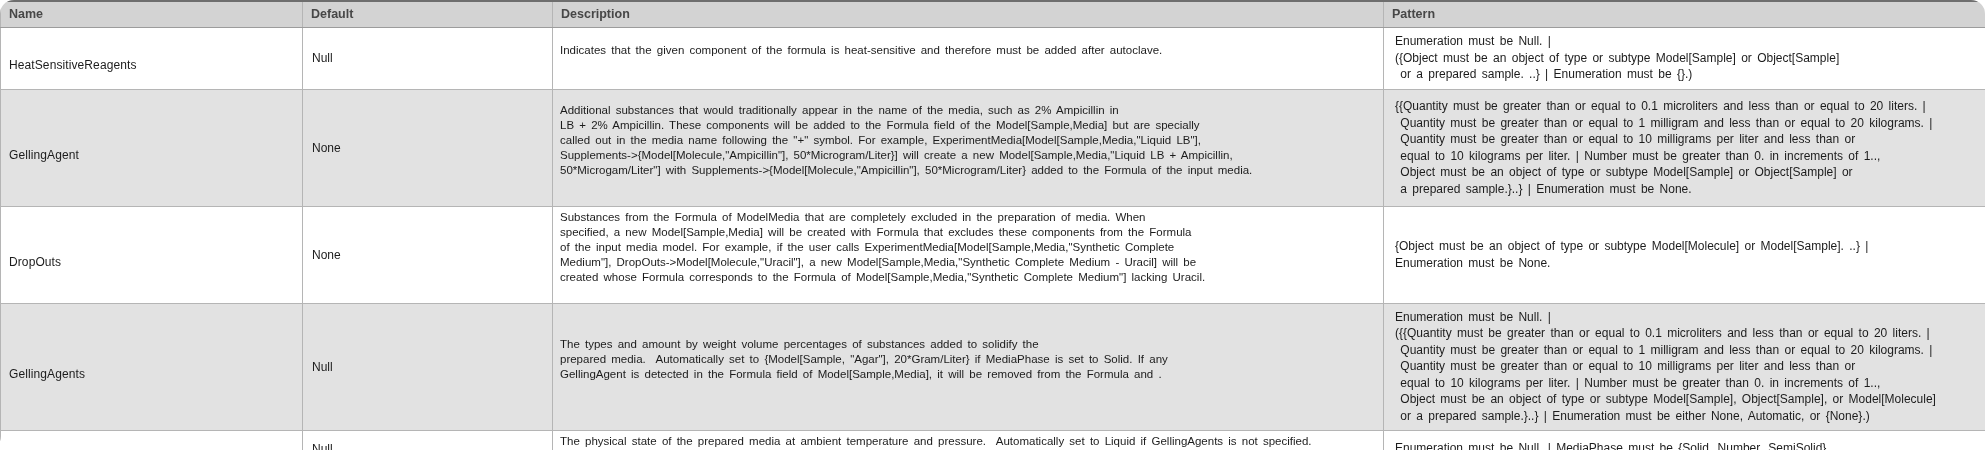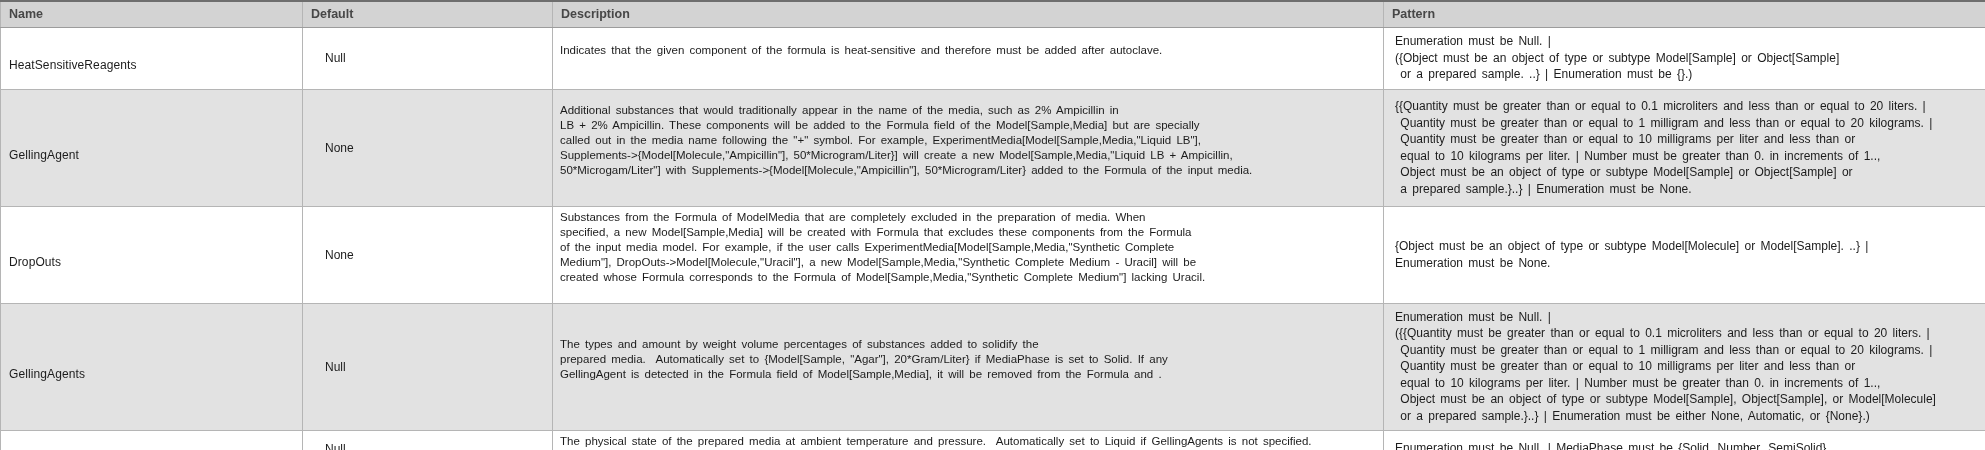--- a/index.html
+++ b/index.html
@@ -7,20 +7,21 @@
     padding: 0;
     background: #ffffff;
     font-family: "Liberation Sans", sans-serif;
     color: #1c1c1c;
   }
   .page {
     width: 1985px;
     height: 450px;
     overflow: hidden;
     background: #ffffff;
+    border-radius: 14px;
   }
   table.options-table {
     width: 1985px;
     table-layout: fixed;
     border-collapse: collapse;
     border: 1px solid #8f8f8f;
     border-top: 2px solid #6e6e6e;
     background: #ffffff;
   }
   col.c-name  { width: 302px; }
@@ -52,21 +53,21 @@
   tbody tr:nth-child(4) { height: 127px; }
   tbody tr:nth-child(5) { height: 34px; }
 
   td.cell-name {
     font-size: 12px;
     padding: 16px 6px 2px 8px;
     letter-spacing: 0.1px;
   }
   td.cell-default {
     font-size: 12px;
-    padding: 2px 6px 2px 22px;
+    padding: 2px 6px 2px 9px;
   }
   td.cell-desc {
     font-size: 11.5px;
     line-height: 15px;
     padding: 3px 8px 18px 7px;
     white-space: pre-wrap;
     word-spacing: 2px;
   }
   td.cell-pattern {
     font-size: 12px;

